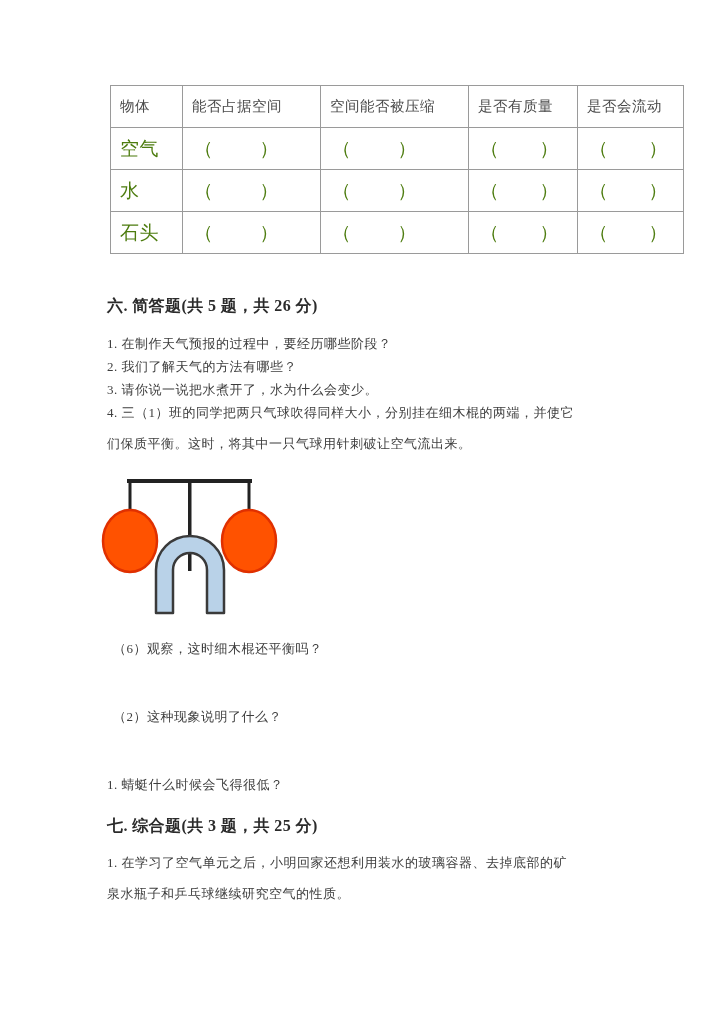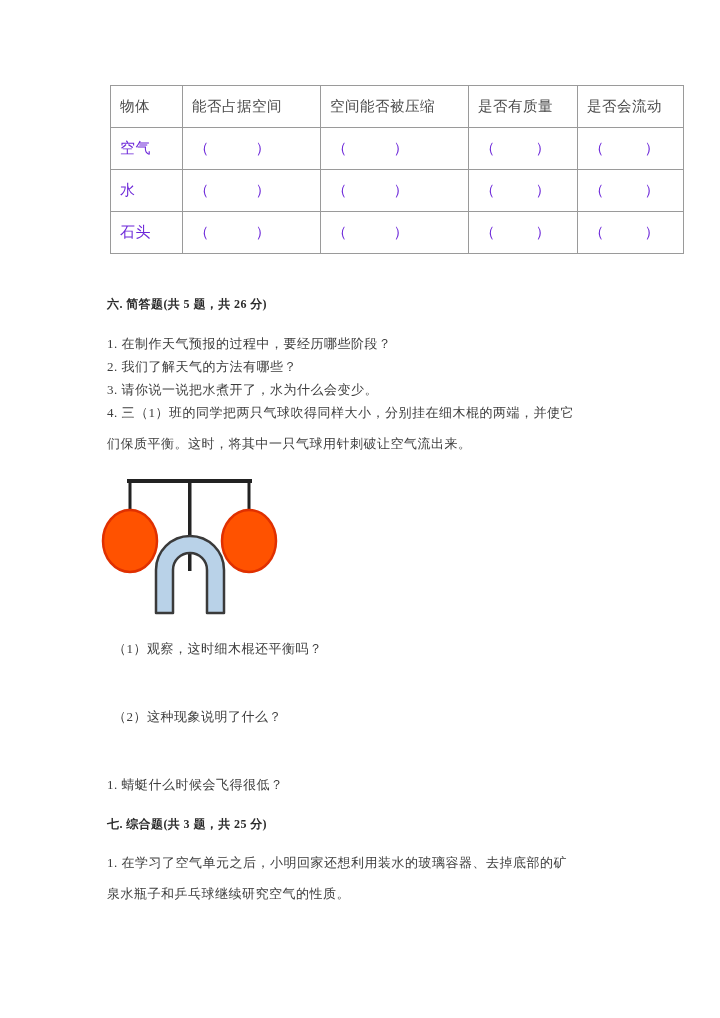--- a/index.html
+++ b/index.html
@@ -32,22 +32,22 @@
   }
   table.props-table {
     border-collapse: collapse;
     width: 573px;
     table-layout: fixed;
   }
   table.props-table td {
     border: 1px solid #9a9a9a;
     height: 41px;
     padding: 0 9px;
-    font-size: 15px;
-    color: #6d28d9;
+    font-size: 19px;
+    color: #4d7c0f;
     font-family: "Liberation Sans", "DejaVu Sans", sans-serif;
     vertical-align: middle;
     letter-spacing: 0.5px;
   }
   table.props-table tr.header-row td {
     font-size: 14.5px;
     color: #4a4a4a;
   }
   .col-obj   { width: 72px; }
   .col-c1    { width: 138px; }
@@ -62,21 +62,21 @@
   }
   .paren-l { margin-left: 2px; }
   .paren-r { margin-left: 46px; }
   .paren-r.narrow { margin-left: 40px; }
 
   
   .section-heading {
     position: absolute;
     left: 107px;
     font-weight: bold;
-    font-size: 12px;
+    font-size: 16px;
     color: #2b2b2b;
     letter-spacing: 0.4px;
     white-space: nowrap;
   }
   .q-line {
     position: absolute;
     left: 107px;
     font-size: 13px;
     color: #3d3d3d;
     letter-spacing: 0.5px;
@@ -231,21 +231,21 @@
                A 34 34 0 0 1 129 110
                L 129 153
                L 112 153
                L 112 110
                A 17 17 0 0 0 78 110
                L 78 153
                Z" fill="#B9D2E8" stroke="#3a3a3a" stroke-width="2.5" stroke-linejoin="round"></path>
     </svg>
   </div>
 
-  <div class="q-line indented" style="top:640px;">（1）观察，这时细木棍还平衡吗？</div>
+  <div class="q-line indented" style="top:640px;">（6）观察，这时细木棍还平衡吗？</div>
   <div class="q-line indented" style="top:708px;">（2）这种现象说明了什么？</div>
 
   <div class="q-line" style="top:776px;">1. 蜻蜓什么时候会飞得很低？</div>
 
   <div class="section-heading" style="top:816px;">七. 综合题(共 3 题，共 25 分)</div>
 
   <div class="q-line" style="top:854px;text-align:center;">1. 在学习了空气单元之后，小明回家还想利用装水的玻璃容器、去掉底部的矿</div>
   <div class="q-line" style="top:885px;">泉水瓶子和乒乓球继续研究空气的性质。</div>
 
 </div>

